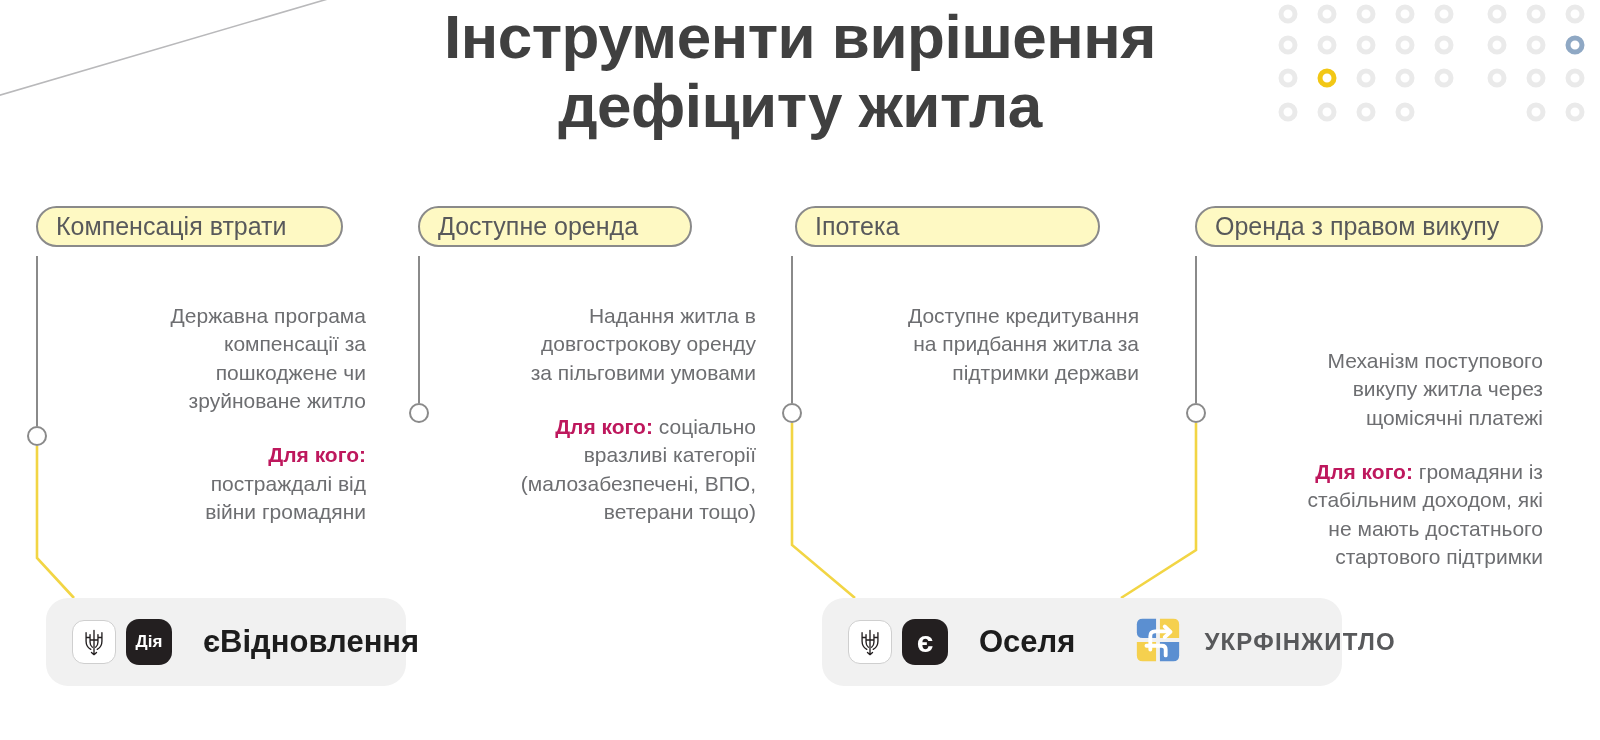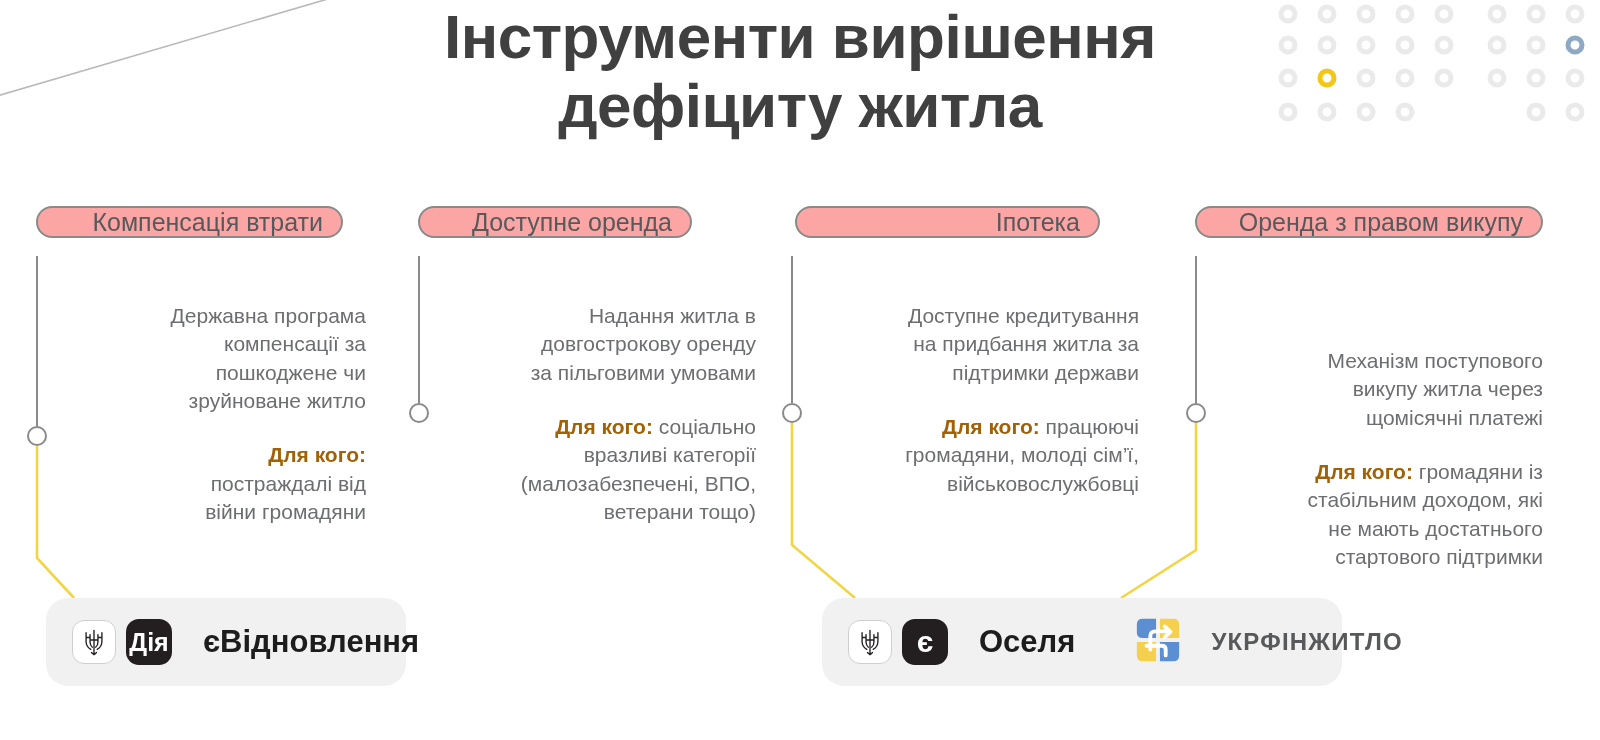--- a/index.html
+++ b/index.html
@@ -51,27 +51,27 @@
   }
 
   
   .column {
     position: absolute;
     top: 206px;
   }
   .col-header {
     position: absolute;
     top: 0;
-    height: 32px;
+    height: 41px;
     border: 2px solid #8a8a8a;
     border-radius: 24px;
-    background: #fca5a5;
-    display: flex;
-    align-items: center;
-    justify-content: flex-end;
+    background: #fef9c3;
+    display: flex;
+    align-items: center;
+    justify-content: flex-start;
     box-sizing: border-box;
   }
   .col-header-label {
     font-size: 25px;
     color: #58595b;
     white-space: nowrap;
     padding: 0 18px;
   }
   .col-body {
     position: absolute;
@@ -83,21 +83,21 @@
   }
   .col-desc {
     margin: 0;
     white-space: pre-line;
   }
   .col-audience {
     margin: 26px 0 0 0;
     white-space: pre-line;
   }
   .col-audience b {
-    color: #a16207;
+    color: #be185d;
     font-weight: bold;
   }
 
   
   .badge {
     position: absolute;
     background: #f1f1f1;
     border-radius: 22px;
     display: flex;
     align-items: center;
@@ -121,42 +121,42 @@
   .diia-box {
     width: 46px;
     height: 46px;
     margin-left: 10px;
     background: #231f20;
     border-radius: 13px;
     display: flex;
     align-items: center;
     justify-content: center;
     color: #ffffff;
-    font-size: 25px;
+    font-size: 17px;
     font-weight: bold;
     box-sizing: border-box;
   }
   .diia-box.glyph-e {
     font-size: 30px;
     font-weight: bold;
   }
   .brand-name {
     margin-left: 31px;
     font-size: 31px;
     font-weight: bold;
     color: #1d1d1d;
     white-space: nowrap;
   }
   .ufz-group {
     display: flex;
     align-items: center;
     margin-left: 58px;
   }
   .ufz-name {
-    margin-left: 28px;
+    margin-left: 21px;
     font-size: 24px;
     font-weight: bold;
     color: #58595b;
     letter-spacing: 1.2px;
     white-space: nowrap;
   }
 </style>
 </head>
 <body>
 
@@ -252,23 +252,20 @@
 </div>
 
 <div class="column" style="left:791px; width:330px;">
   <div class="col-header" style="left:4px; width:305px;">
     <span class="col-header-label">Іпотека</span>
   </div>
   <div class="col-body" style="left:28px; width:320px;">
     <p class="col-desc">Доступне кредитування
 на придбання житла за
 підтримки держави</p>
-    <p class="col-audience"><b>Для кого:</b><span> працюючі
-громадяни, молоді сім’ї,
-військовослужбовці</span></p>
   </div>
 </div>
 
 <div class="column" style="left:1195px; width:360px;">
   <div class="col-header" style="left:0; width:348px;">
     <span class="col-header-label">Оренда з правом викупу</span>
   </div>
   <div class="col-body" style="left:18px; width:330px;margin-top:45px;">
     <p class="col-desc">Механізм поступового
 викупу житла через

